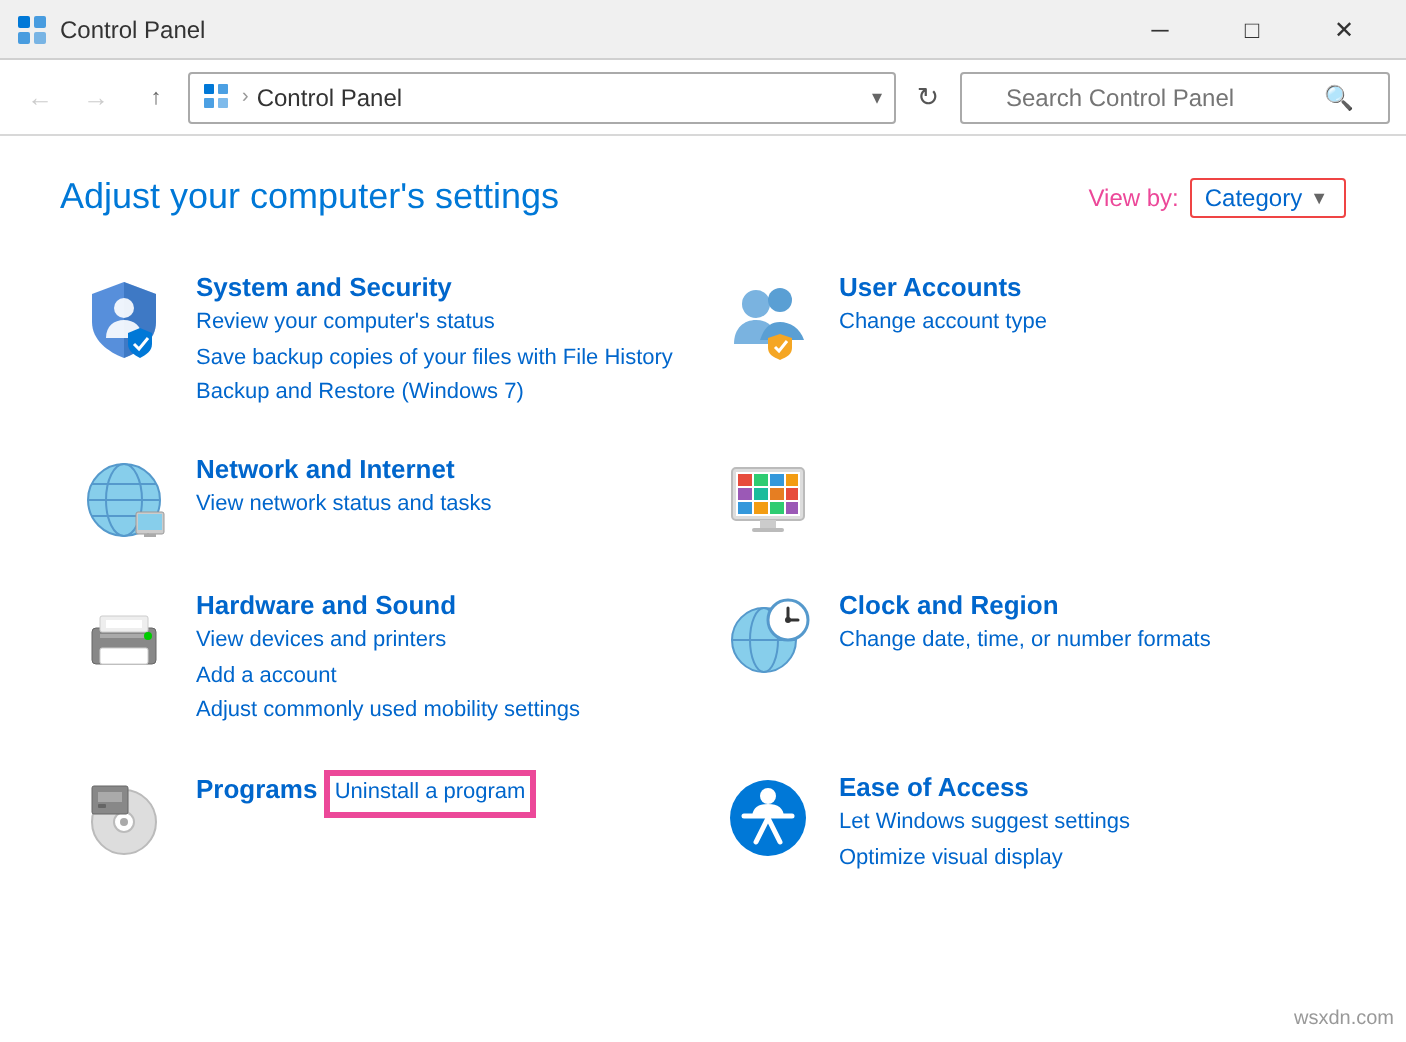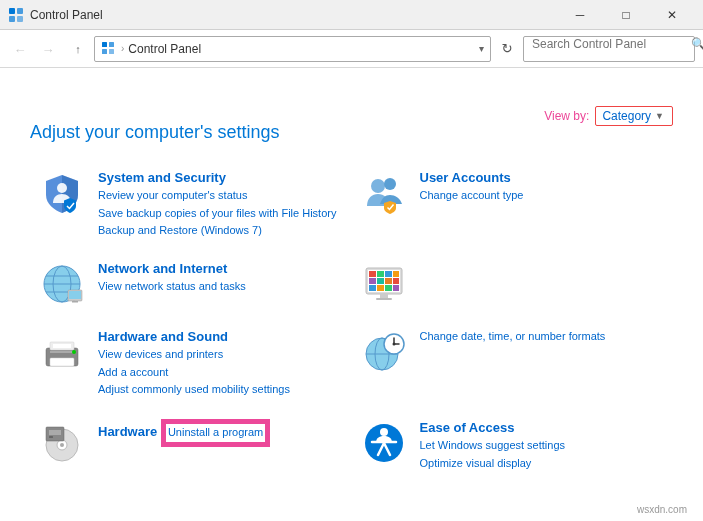--- a/index.html
+++ b/index.html
@@ -121,26 +121,26 @@
       cursor: pointer;
       display: flex;
       align-items: center;
       justify-content: center;
       color: #555;
       border-radius: 2px;
     }
 
     .search-box {
       height: 26px;
-      width: 172px;
+      width: 215px;
       border: 1px solid #aaa;
       border-radius: 2px;
       display: flex;
-      align-items: flex-start;
-      padding: 0 8px;
+      align-items: center;
+      padding: 0 22px;
       background: #fff;
       gap: 4px;
     }
     .search-input {
       border: none;
       outline: none;
       flex: 1;
       font-size: 12px;
       color: #999;
       background: transparent;
@@ -160,21 +160,20 @@
     .page-header {
       display: flex;
       justify-content: space-between;
       align-items: center;
       margin-bottom: 20px;
     }
     .page-title {
       font-size: 18px;
       color: #0078d7;
       font-weight: 300;
-      margin-top: 34px;
     }
     .view-by {
       display: flex;
       align-items: center;
       gap: 6px;
       font-size: 12px;
       color: #333;
     }
     .view-by-label { color: #ec4899; }
     .category-dropdown {
@@ -226,30 +225,30 @@
     }
     .cp-link {
       color: #0066cc;
       font-size: 11px;
       cursor: pointer;
       line-height: 1.6;
       display: block;
     }
     .cp-link.highlighted {
       display: inline-block;
-      border: 5px solid #ec4899;
+      border: 3px solid #ec4899;
       padding: 0 2px;
       color: #0066cc;
     }
 
     
     .watermark {
       position: fixed;
       bottom: 6px;
-      right: 16px;
+      right: 6px;
       font-size: 10px;
       color: #999;
     }
   </style>
 </head>
 <body>
 
 <div class="title-bar">
   <div class="title-bar-left">
 
@@ -427,41 +426,42 @@
           <ellipse cx="20" cy="24" rx="7" ry="16" fill="none" stroke="#5599cc" stroke-width="1"></ellipse>
           <line x1="4" y1="24" x2="36" y2="24" stroke="#5599cc" stroke-width="1"></line>
 
           <circle cx="32" cy="14" r="10" fill="white" stroke="#5599cc" stroke-width="1.5"></circle>
           <line x1="32" y1="14" x2="32" y2="8" stroke="#333" stroke-width="1.5" stroke-linecap="round"></line>
           <line x1="32" y1="14" x2="37" y2="14" stroke="#333" stroke-width="1.5" stroke-linecap="round"></line>
           <circle cx="32" cy="14" r="1.5" fill="#333"></circle>
         </svg>
       </div>
       <div class="cp-text">
+        <span class="cp-title">Clock and Region</span>
         <span class="cp-link">Change date, time, or number formats</span>
       </div>
     </div>
 
     <div class="cp-item">
       <div class="cp-icon">
         <svg width="44" height="44" viewBox="0 0 44 44">
 
           <circle cx="22" cy="24" r="16" fill="#ddd" stroke="#bbb" stroke-width="1"></circle>
           <circle cx="22" cy="24" r="5" fill="white" stroke="#bbb" stroke-width="1"></circle>
           <circle cx="22" cy="24" r="2" fill="#aaa"></circle>
 
           <path d="M10 14 Q15 10 22 12" stroke="#eee" stroke-width="2" fill="none"></path>
 
           <rect x="6" y="6" width="18" height="14" rx="1" fill="#888" stroke="#666" stroke-width="0.5"></rect>
           <rect x="9" y="9" width="12" height="5" fill="#aaa"></rect>
           <rect x="9" y="15" width="4" height="2" rx="0.5" fill="#666"></rect>
         </svg>
       </div>
       <div class="cp-text">
-        <span class="cp-title">Hardware</span>
+        <span class="cp-title">Programs</span>
         <span class="cp-link highlighted">Uninstall a program</span>
       </div>
     </div>
 
     <div class="cp-item">
       <div class="cp-icon">
         <svg width="44" height="44" viewBox="0 0 44 44">
 
           <circle cx="22" cy="22" r="19" fill="#0078d7"></circle>
 

